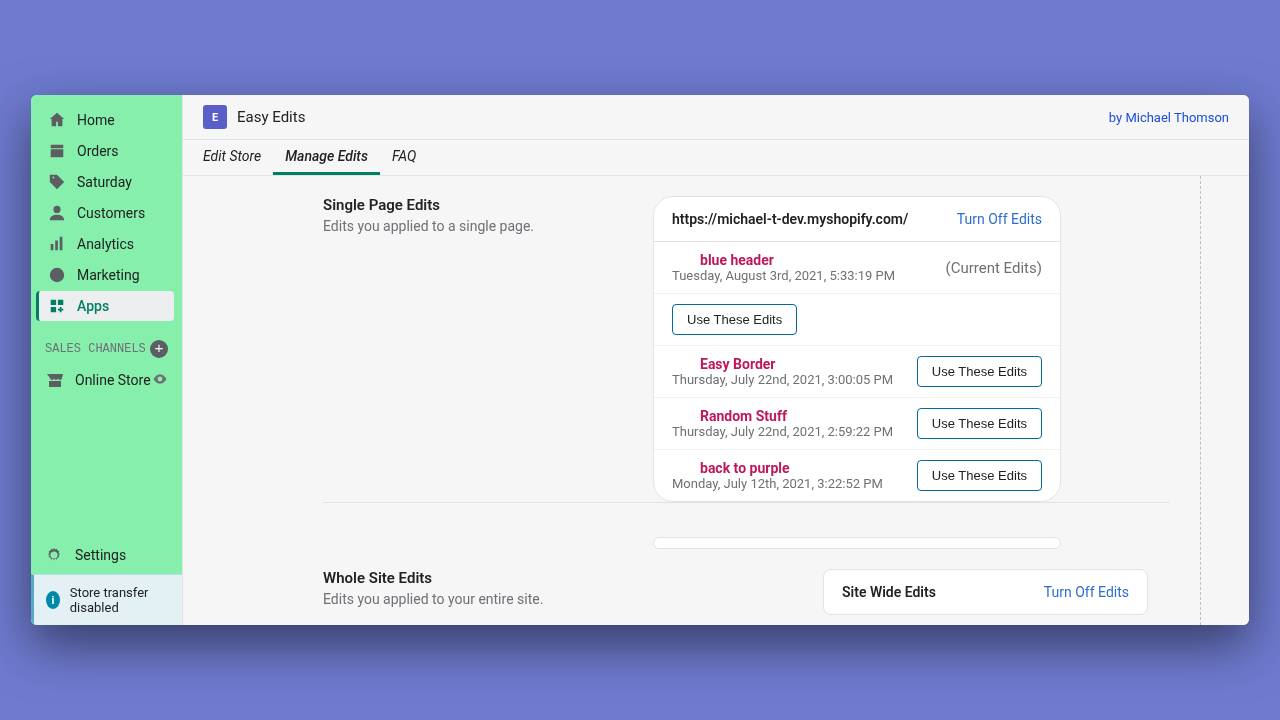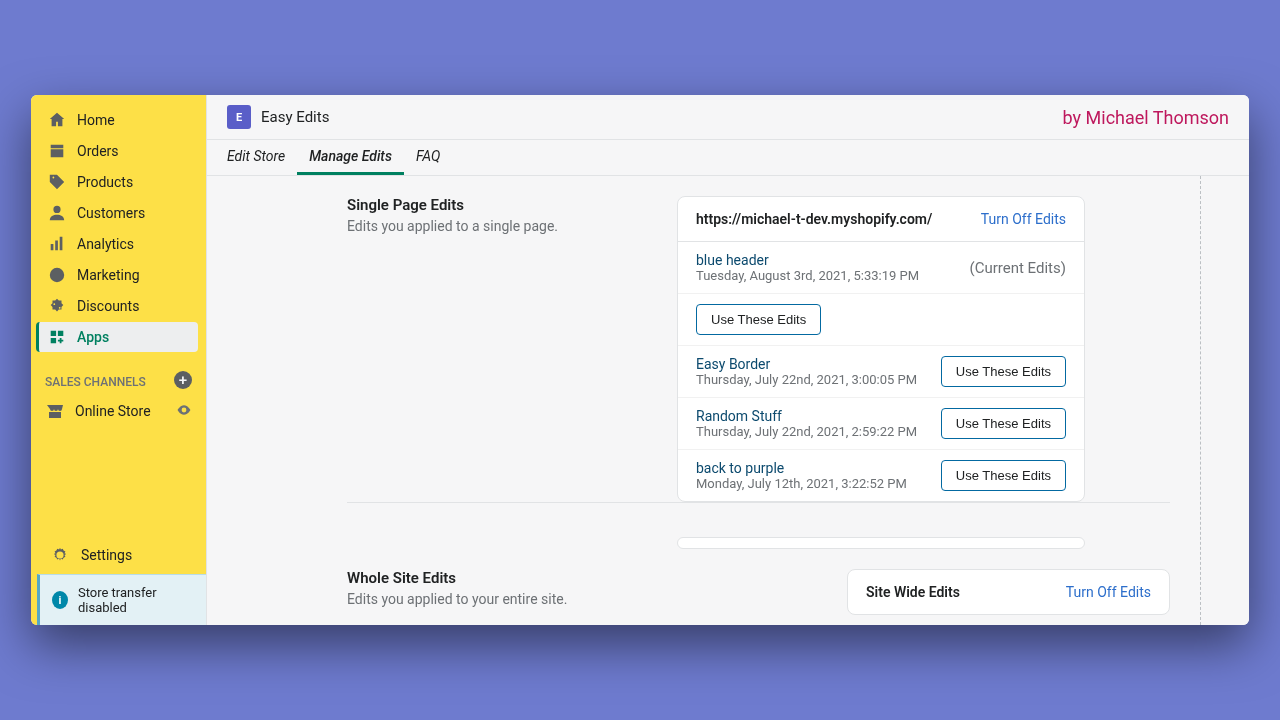--- a/index.html
+++ b/index.html
@@ -15,22 +15,22 @@
 .window {
   width: 1218px;
   height: 530px;
   background: #f6f6f7;
   border-radius: 6px;
   box-shadow: 0 20px 50px rgba(0,0,0,0.5);
   display: flex;
   overflow: hidden;
 }
 .sidebar {
-  width: 176px;
-  background: #fde047;
+  width: 152px;
+  background: #86efac;
   border-right: 1px solid #e1e3e5;
   display: flex;
   flex-direction: column;
 }
 .nav-list {
   padding: 10px 8px 0 8px;
 }
 .nav-item {
   display: flex;
   align-items: center;
@@ -54,25 +54,26 @@
   margin-right: 10px;
   display: flex;
   align-items: center;
   justify-content: center;
 }
 .nav-item.active .icon svg { fill: #008060; }
 .nav-item .icon svg { fill: #5c5f62; width: 18px; height: 18px; }
 .section-header {
   display: flex;
   justify-content: space-between;
-  align-items: flex-end;
+  align-items: center;
   padding: 18px 14px 6px 14px;
   color: #6d7175;
   font-size: 12px;
   font-weight: 500;
+  font-family: Liberation Mono, monospace;
 }
 .section-header .plus {
   color: #6d7175;
   cursor: pointer;
   font-size: 15px;
   width: 18px;
   height: 18px;
   border-radius: 50%;
   background: #5c5f62;
   color: #f6f6f7;
@@ -94,21 +95,20 @@
   display: flex;
   align-items: center;
   justify-content: center;
 }
 .channel-item .eye {
   margin-left: auto;
   color: #6d7175;
 }
 .sidebar-bottom {
   margin-top: auto;
-  padding-left: 6px;
 }
 .settings-item {
   display: flex;
   align-items: center;
   padding: 10px 14px;
   font-size: 14px;
   color: #202223;
 }
 .settings-item .icon { margin-right: 10px; width: 20px; display: flex; }
 .info-banner {
@@ -159,22 +159,22 @@
   color: white;
   font-size: 11px;
   font-weight: bold;
 }
 .app-title {
   font-size: 15px;
   color: #202223;
 }
 .app-author {
   margin-left: auto;
-  font-size: 18px;
-  color: #be185d;
+  font-size: 13px;
+  color: #1d4ed8;
 }
 .tabs {
   display: flex;
   padding: 0 8px;
   border-bottom: 1px solid #e1e3e5;
   font-style: italic;
 }
 .tab {
   padding: 8px 12px;
   font-size: 14px;
@@ -209,21 +209,21 @@
   font-weight: 600;
   color: #202223;
   margin-bottom: 4px;
 }
 .section-desc {
   font-size: 14px;
   color: #6d7175;
 }
 .card {
   background: white;
-  border-radius: 8px;
+  border-radius: 20px;
   border: 1px solid #e1e3e5;
   flex: 1;
   max-width: 408px;
   overflow: hidden;
 }
 .card-header {
   padding: 14px 18px;
   display: flex;
   justify-content: space-between;
   align-items: center;
@@ -246,22 +246,23 @@
 .edit-row {
   display: flex;
   justify-content: space-between;
   align-items: center;
   padding: 10px 18px;
   border-bottom: 1px solid #f1f1f1;
 }
 .edit-row:last-child{ border-bottom: none; }
 .edit-info .name {
   font-size: 14px;
-  font-weight: 400;
-  color: #0c4a6e;
+  font-weight: 700;
+  color: #be185d;
+  margin-left: 28px;
 }
 .edit-info .date {
   font-size: 13px;
   color: #6d7175;
 }
 .current-tag {
   font-size: 15px;
   color: #6d7175;
 }
 .use-btn {
@@ -317,21 +318,21 @@
             </svg>
           </span>
         <span>Orders</span>
       </div>
       <div class="nav-item">
         <span class="icon">
             <svg viewBox="0 0 20 20">
               <path d="M2 2h8l8 8-8 8-8-8zM6 6a1 1 0 100-2 1 1 0 000 2z"></path>
             </svg>
           </span>
-        <span>Products</span>
+        <span>Saturday</span>
       </div>
       <div class="nav-item">
         <span class="icon">
             <svg viewBox="0 0 20 20">
               <path d="M10 10a4 4 0 100-8 4 4 0 000 8zM2 18c0-4 4-6 8-6s8 2 8 6z"></path>
             </svg>
           </span>
         <span>Customers</span>
       </div>
       <div class="nav-item">
@@ -342,28 +343,20 @@
           </span>
         <span>Analytics</span>
       </div>
       <div class="nav-item">
         <span class="icon">
             <svg viewBox="0 0 20 20">
               <path d="M10 2a8 8 0 100 16 8 8 0 000-16zm0 3a5 5 0 100 10 5 5 0 000-10zm0 3a2 2 0 100 4 2 2 0 000-4z"></path>
             </svg>
           </span>
         <span>Marketing</span>
-      </div>
-      <div class="nav-item">
-        <span class="icon">
-            <svg viewBox="0 0 20 20">
-              <path d="M10 2l2 2h3v3l2 2-2 2v3h-3l-2 2-2-2H5v-3l-2-2 2-2V4h3zM7 7a1 1 0 100 2 1 1 0 000-2zm6 4a1 1 0 100 2 1 1 0 000-2zM7 13l6-6"></path>
-            </svg>
-          </span>
-        <span>Discounts</span>
       </div>
       <div class="nav-item active">
         <span class="icon">
             <svg viewBox="0 0 20 20">
               <path d="M3 3h6v6H3zM11 3h6v6h-6zM3 11h6v6H3zM13 11h2v2h2v2h-2v2h-2v-2h-2v-2h2z"></path>
             </svg>
           </span>
         <span>Apps</span>
       </div>
     </div>

